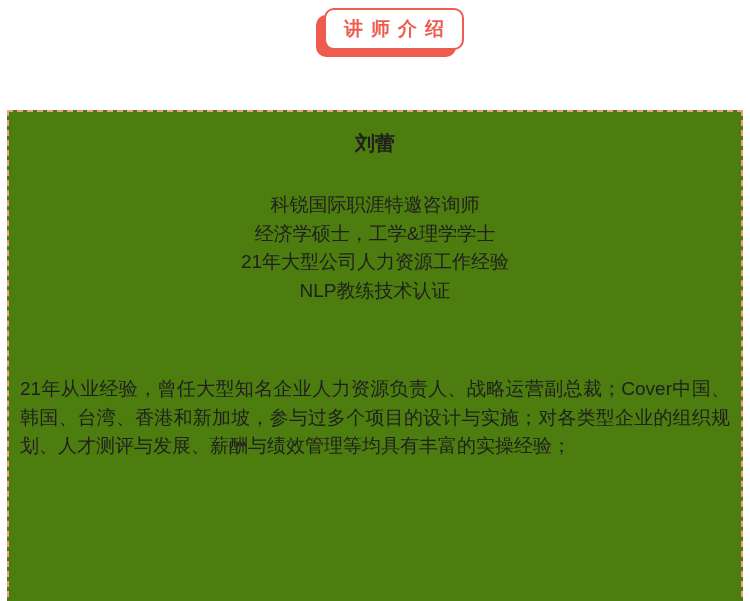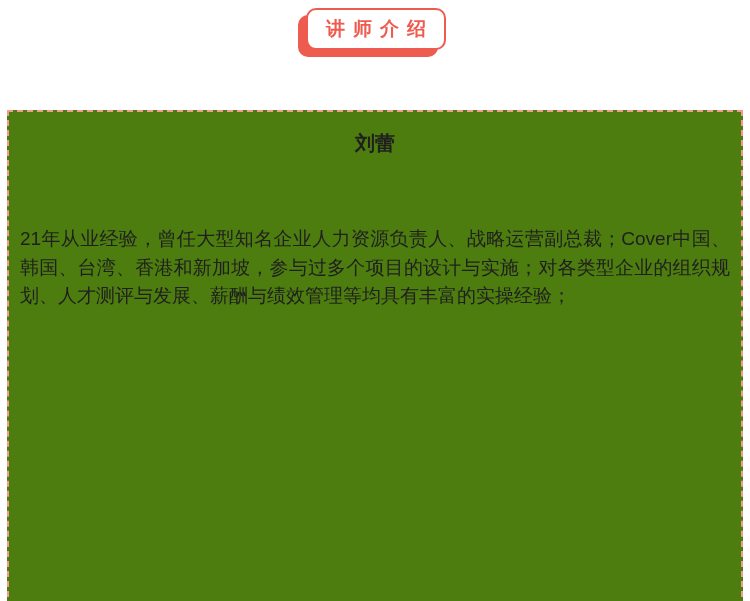--- a/index.html
+++ b/index.html
@@ -11,21 +11,21 @@
     width: 750px;
     height: 601px;
     position: relative;
     overflow: hidden;
     font-family: "Liberation Sans", "DejaVu Sans", sans-serif;
     color: #222222;
   }
   
   .badge {
     position: absolute;
-    left: 306px;
+    left: 324px;
     top: 8px;
     width: 140px;
     height: 42px;
     box-sizing: border-box;
     border: 2px solid #ee5c4f;
     border-radius: 10px;
     background: #ffffff;
     box-shadow: -8px 7px 0 0 #ee5c4f;
     display: flex;
     align-items: center;
@@ -83,16 +83,22 @@
 </head>
 <body>
 
 <div class="badge">
   <span class="badge-label">讲师介绍</span>
 </div>
 
 <div class="intro-box">
   <h1 class="lecturer-name">刘蕾</h1>
 
+  <div class="credentials">
+    <div class="credential-line">科锐国际职涯特邀咨询师</div>
+    <div class="credential-line">经济学硕士，工学&amp;理学学士</div>
+    <div class="credential-line">21年大型公司人力资源工作经验</div>
+    <div class="credential-line">NLP教练技术认证</div>
+  </div>
 
   <p class="bio-paragraph bio-paragraph-1">21年从业经验，曾任大型知名企业人力资源负责人、战略运营副总裁；Cover中国、韩国、台湾、香港和新加坡，参与过多个项目的设计与实施；对各类型企业的组织规划、人才测评与发展、薪酬与绩效管理等均具有丰富的实操经验；</p>
 
 </div>
 
 </body></html>

